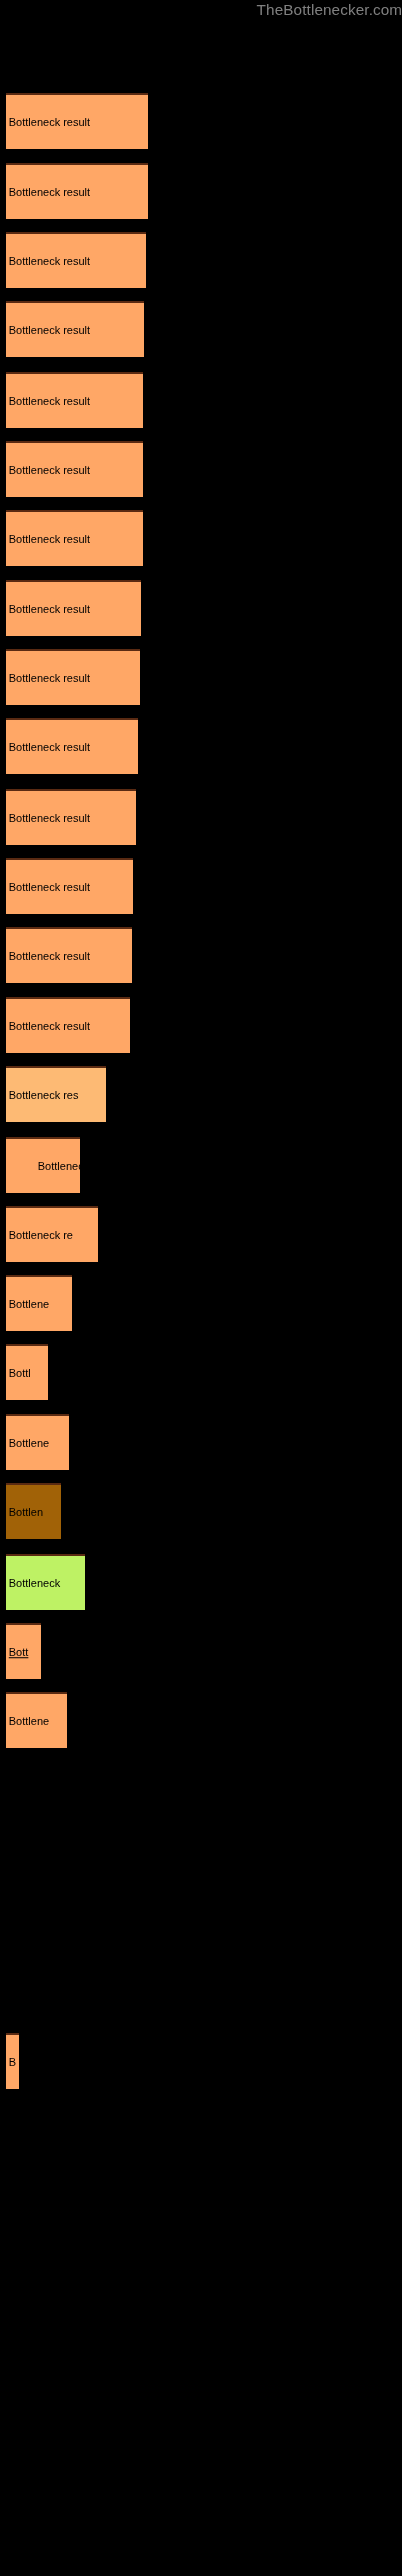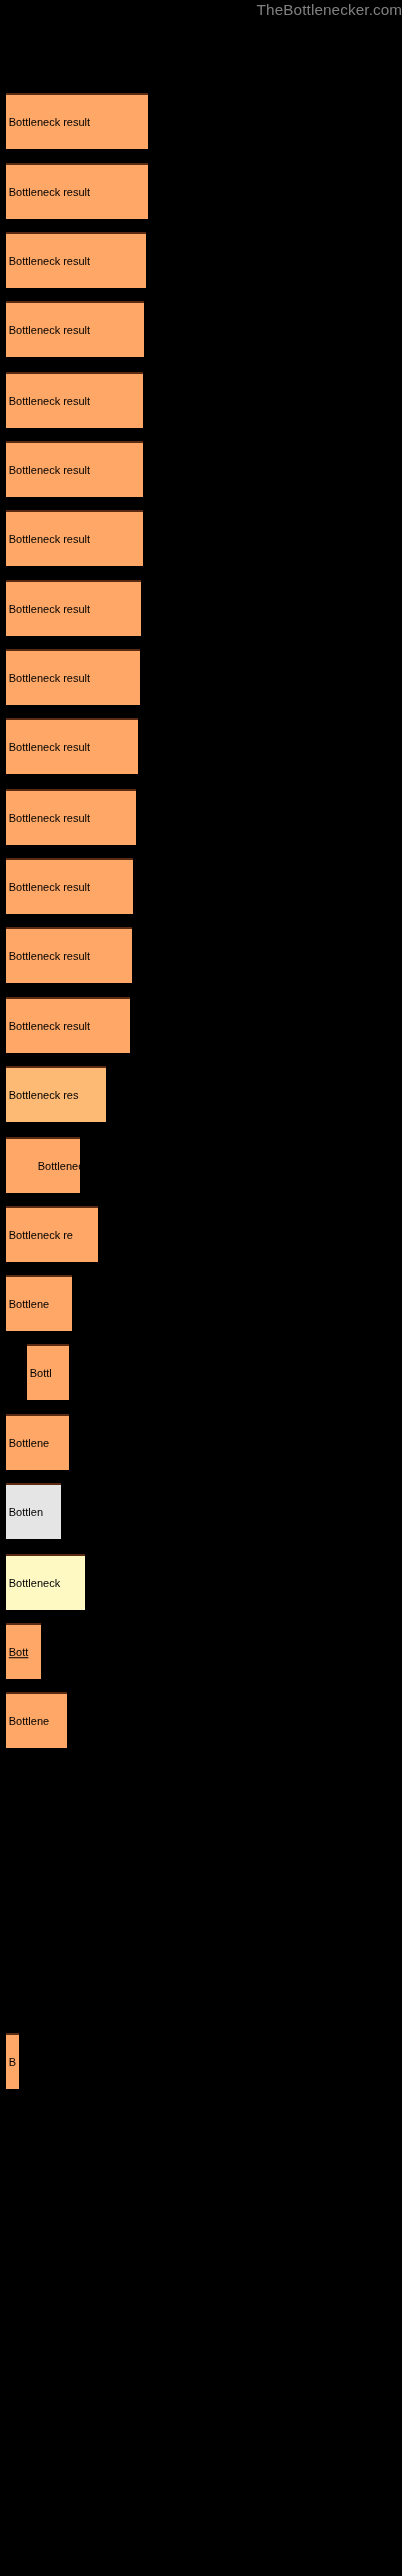--- a/index.html
+++ b/index.html
@@ -116,30 +116,30 @@
       </div>
       <div class="bar" style="width: 74px; top: 1137px; height: 56px; background: rgb(255, 167, 102); border-top-color: rgb(90, 42, 18);">
         <span class="bar-label" style="color: rgb(0, 0, 0); margin-left: 29px;">Bottlenec</span>
       </div>
       <div class="bar" style="width: 92px; top: 1206px; height: 56px; background: rgb(255, 167, 102); border-top-color: rgb(90, 42, 18);">
         <span class="bar-label" style="color: rgb(0, 0, 0);">Bottleneck re</span>
       </div>
       <div class="bar" style="width: 66px; top: 1275px; height: 56px; background: rgb(255, 167, 102); border-top-color: rgb(90, 42, 18);">
         <span class="bar-label" style="color: rgb(0, 0, 0);">Bottlene</span>
       </div>
-      <div class="bar" style="width: 42px; top: 1344px; height: 56px; background: rgb(255, 167, 102); border-top-color: rgb(90, 42, 18); margin-left: 21px;">
+      <div class="bar" style="width: 42px; top: 1344px; height: 56px; background: rgb(255, 167, 102); border-top-color: rgb(90, 42, 18);">
         <span class="bar-label" style="color: rgb(0, 0, 0);">Bottl</span>
       </div>
       <div class="bar" style="width: 63px; top: 1414px; height: 56px; background: rgb(255, 167, 102); border-top-color: rgb(90, 42, 18);">
         <span class="bar-label" style="color: rgb(0, 0, 0);">Bottlene</span>
       </div>
-      <div class="bar" style="width: 55px; top: 1483px; height: 56px; background: #e5e5e5; border-top-color: rgb(90, 42, 18);">
+      <div class="bar" style="width: 55px; top: 1483px; height: 56px; background: #a16207; border-top-color: rgb(90, 42, 18);">
         <span class="bar-label" style="color: rgb(0, 0, 0);">Bottlen</span>
       </div>
-      <div class="bar" style="width: 79px; top: 1554px; height: 56px; background: #fef9c3; border-top-color: rgb(90, 42, 18);">
+      <div class="bar" style="width: 79px; top: 1554px; height: 56px; background: #bef264; border-top-color: rgb(90, 42, 18);">
         <span class="bar-label" style="color: rgb(0, 0, 0);">Bottleneck</span>
       </div>
       <div class="bar" style="width: 35px; top: 1623px; height: 56px; background: rgb(255, 167, 102); border-top-color: rgb(90, 42, 18);">
         <span class="bar-label" style="color: rgb(0, 0, 0); text-decoration: underline;">Bott</span>
       </div>
       <div class="bar" style="width: 61px; top: 1692px; height: 56px; background: rgb(255, 167, 102); border-top-color: rgb(90, 42, 18);">
         <span class="bar-label" style="color: rgb(0, 0, 0);">Bottlene</span>
       </div>
       <div class="bar" style="width: 13px; top: 2033px; height: 56px; background: rgb(255, 167, 102); border-top-color: rgb(90, 42, 18);">
         <span class="bar-label" style="color: rgb(0, 0, 0);">B</span>

